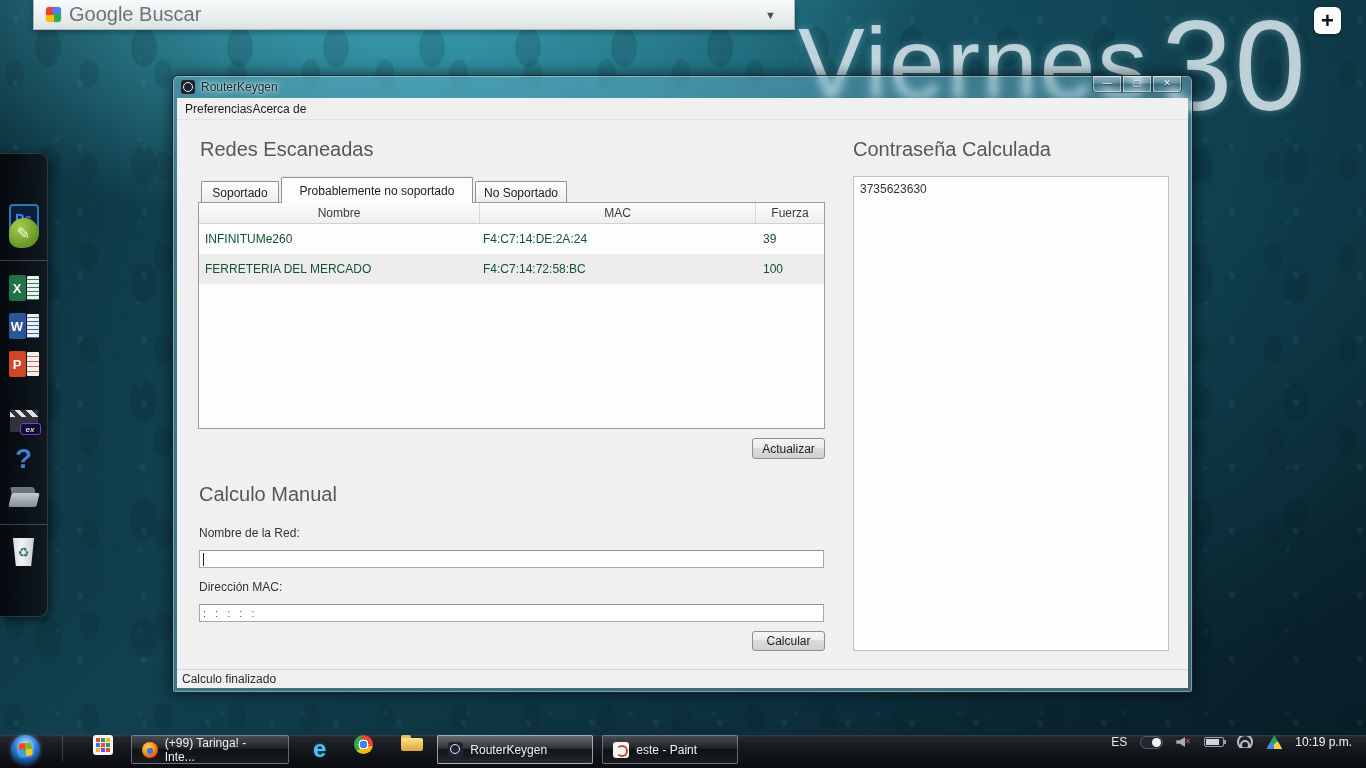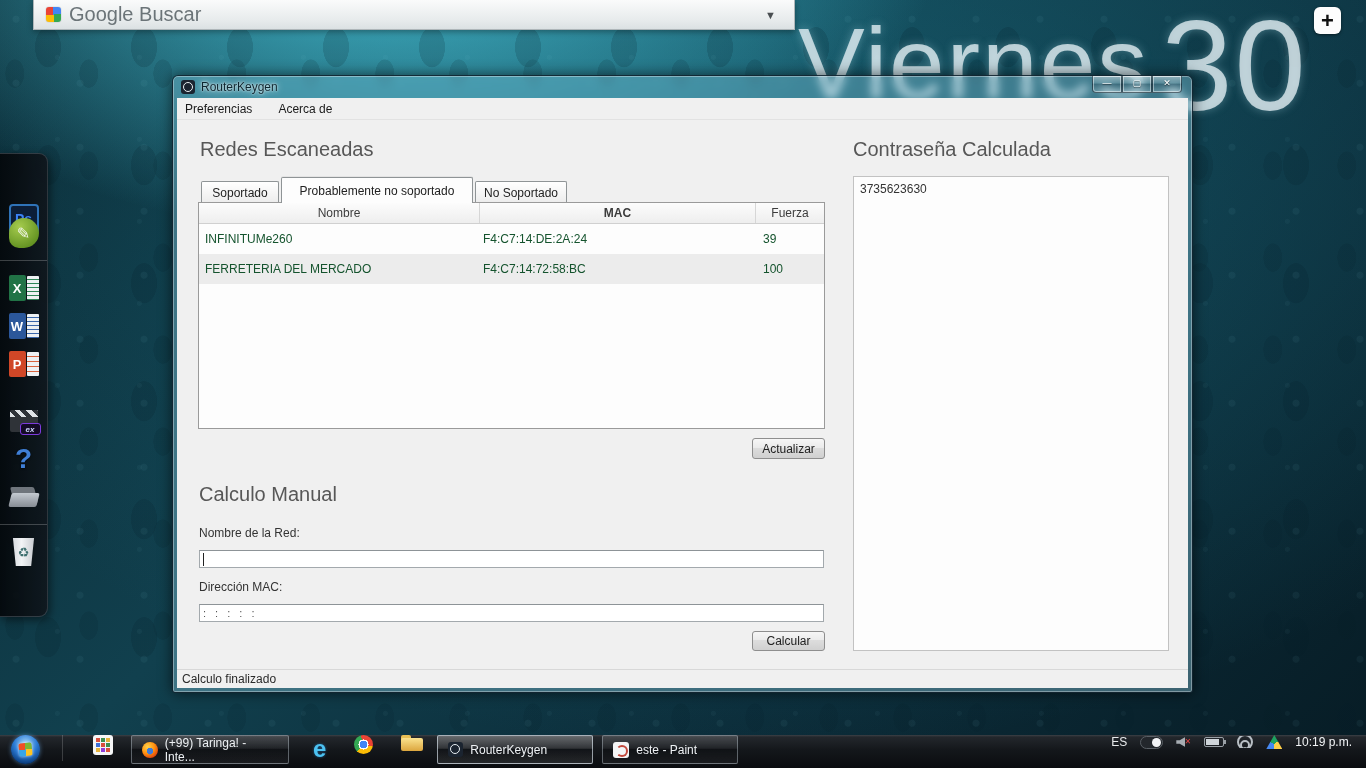--- a/index.html
+++ b/index.html
@@ -86,35 +86,35 @@
   .ctrls { position:absolute; right:10px; top:0; display:flex; }
   .ctrl { width:30px; height:17px; border:1px solid rgba(20,35,45,0.6); border-top:none;
     background:linear-gradient(rgba(255,255,255,0.45), rgba(255,255,255,0.12) 45%, rgba(40,70,85,0.35) 50%, rgba(255,255,255,0.18));
     box-shadow:inset 0 0 0 1px rgba(255,255,255,0.45); color:#fff; font-size:9px; line-height:15px; text-align:center;
     text-shadow:0 1px 1px rgba(0,0,0,0.6); cursor:pointer; }
   .ctrl:first-child { border-radius:0 0 0 4px; }
   .ctrl:last-child  { border-radius:0 0 4px 0; }
 
   .client { position:relative; width:100%; height:100%; background:#f0f0f0; overflow:hidden; }
   .menubar { position:absolute; left:0; top:0; width:100%; height:22px; background:#f0f0f0; border-bottom:1px solid #e2e2e2;
-    display:flex; align-items:center; gap:26px; padding-left:8px; }
+    display:flex; align-items:center; padding-left:8px; }
   .menu-item { font-size:12px; color:#1a1a1a; cursor:pointer; }
 
   .h-section { position:absolute; font-size:20px; color:#575757; }
 
   .tab { position:absolute; top:83px; height:22px; background:linear-gradient(#ffffff,#ececec);
     border:1px solid #8f9496; border-bottom:none; border-radius:2px 2px 0 0;
     font-size:12px; color:#222; display:flex; align-items:center; justify-content:center; cursor:pointer; z-index:2; }
   .tab.active { top:79px; height:26px; background:#fdfdfd; z-index:4; box-shadow:0 -1px 0 rgba(0,0,0,0.05); }
 
   .nettable { position:absolute; left:21px; top:104px; width:627px; height:227px; background:#fdfdfd; border:1px solid #9a9a9a; z-index:3; }
   .thead { position:relative; height:21px; background:linear-gradient(#fcfcfc,#eeeeee); border-bottom:1px solid #d0d0d0; display:flex; }
   .th { font-size:12px; color:#3c3c3c; display:flex; align-items:center; justify-content:center; height:100%; }
   .th + .th { border-left:1px solid #d6d6d6; }
-  .col0 { width:280px; } .col1 { width:276px;font-weight:bold; } .col2 { width:69px; }
+  .col0 { width:280px; } .col1 { width:276px; } .col2 { width:69px; }
   .trow { height:30px; display:flex; align-items:center; font-size:12px; color:#14532d; cursor:pointer; }
   .trow:nth-child(odd) { background:#ececec; }
   .td0 { width:280px; padding-left:6px; } .td1 { width:276px; padding-left:4px; } .td2 { width:69px; padding-left:8px; }
 
   .btn { position:absolute; height:21px; background:linear-gradient(#f6f6f6,#ebebeb 45%,#dddddd 46%,#d0d0d0);
     border:1px solid #8e8e8e; border-radius:3px; font-size:12px; color:#222;
     display:flex; align-items:center; justify-content:center; cursor:pointer; }
 
   .flabel { position:absolute; font-size:12px; color:#333; }
   .finput { position:absolute; left:22px; width:625px; height:18px; background:#fff; border:1px solid #a3a9ad; border-top-color:#8d9397;

